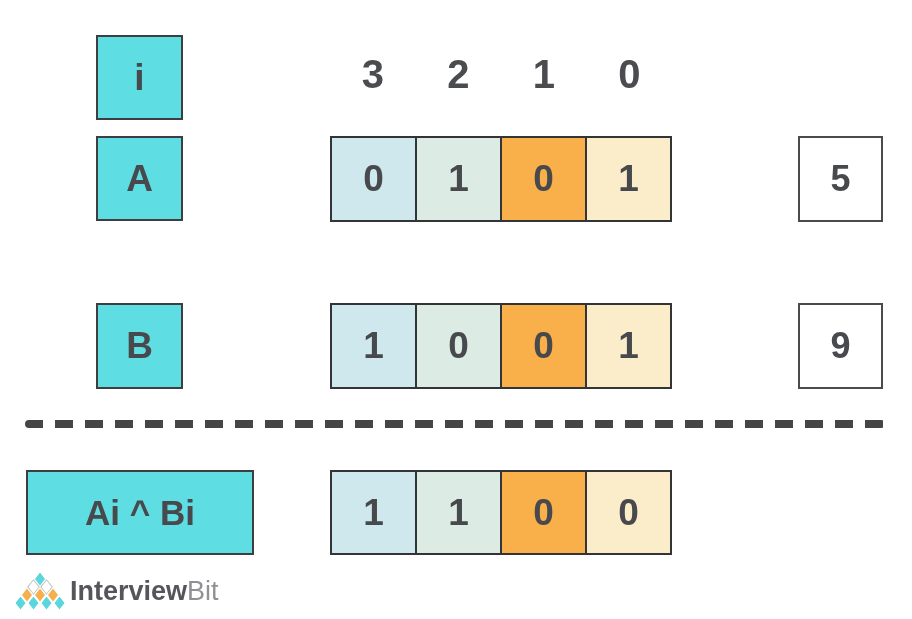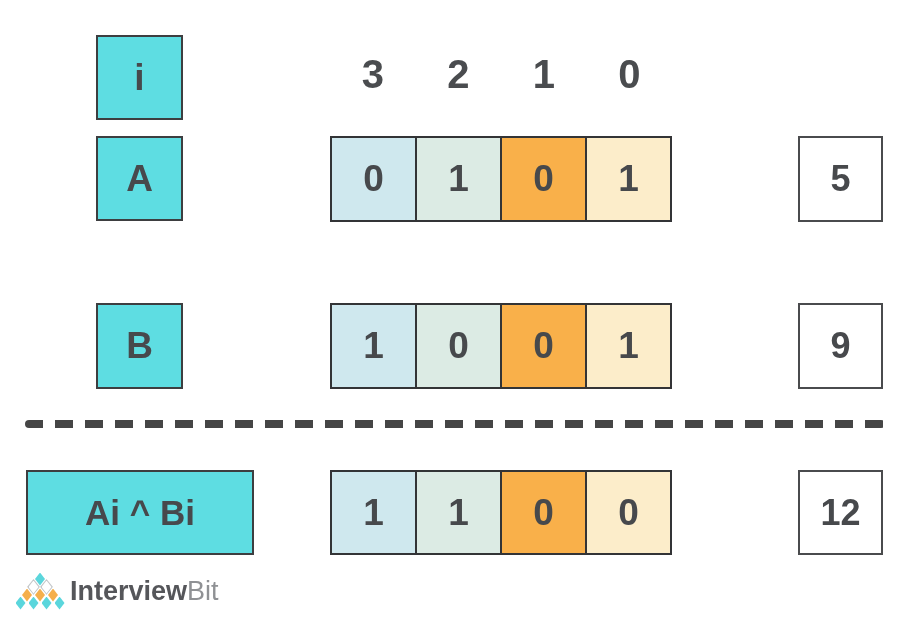--- a/index.html
+++ b/index.html
@@ -165,23 +165,20 @@
 
   <div class="label-box xor-box" style="background: rgb(94, 221, 226); border-color: rgb(61, 62, 64);">
     <span>Ai ^ Bi</span>
   </div>
   <div class="cells row-2">
     <div class="cell" style="background: rgb(207, 232, 238);">1</div>
     <div class="cell" style="background: rgb(220, 235, 228);">1</div>
     <div class="cell" style="background: rgb(249, 176, 74);">0</div>
     <div class="cell" style="background: rgb(252, 237, 202);">0</div>
   </div>
-  <div class="result-box row-2">
-    <span>12</span>
-  </div>
 
   <div class="logo">
     <div class="pyramid">
         <div class="diamond" style="left: 19.5px; top: 0px; width: 13px; height: 16px; background: rgb(255, 255, 255);">
           <i style="background: rgb(91, 214, 220);"></i>
         </div>
         <div class="diamond" style="left: 13px; top: 8px; width: 13px; height: 16px; background: rgb(195, 198, 200);">
           <i style="background: rgb(255, 255, 255);"></i>
         </div>
         <div class="diamond" style="left: 26px; top: 8px; width: 13px; height: 16px; background: rgb(195, 198, 200);">

